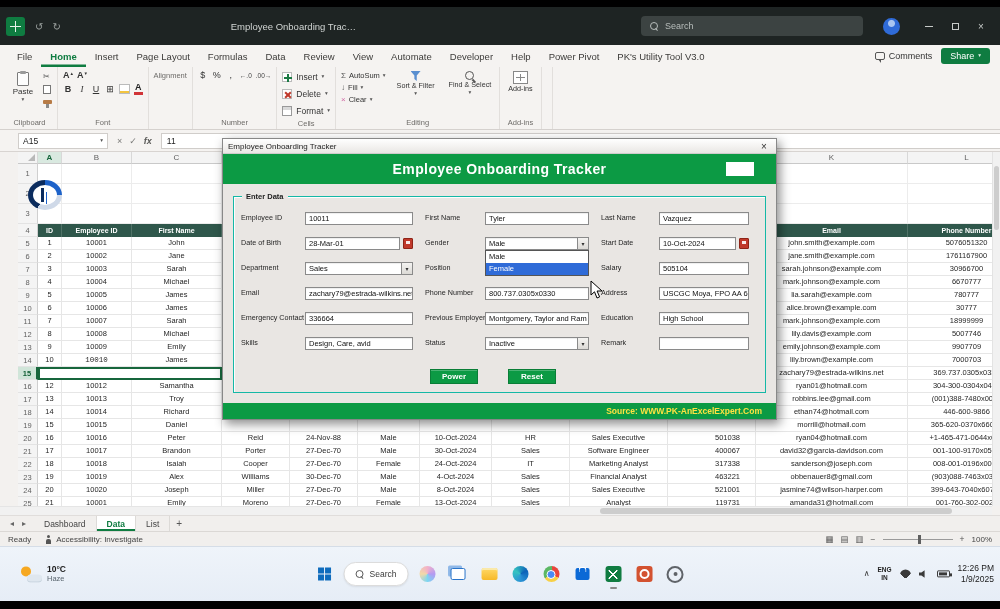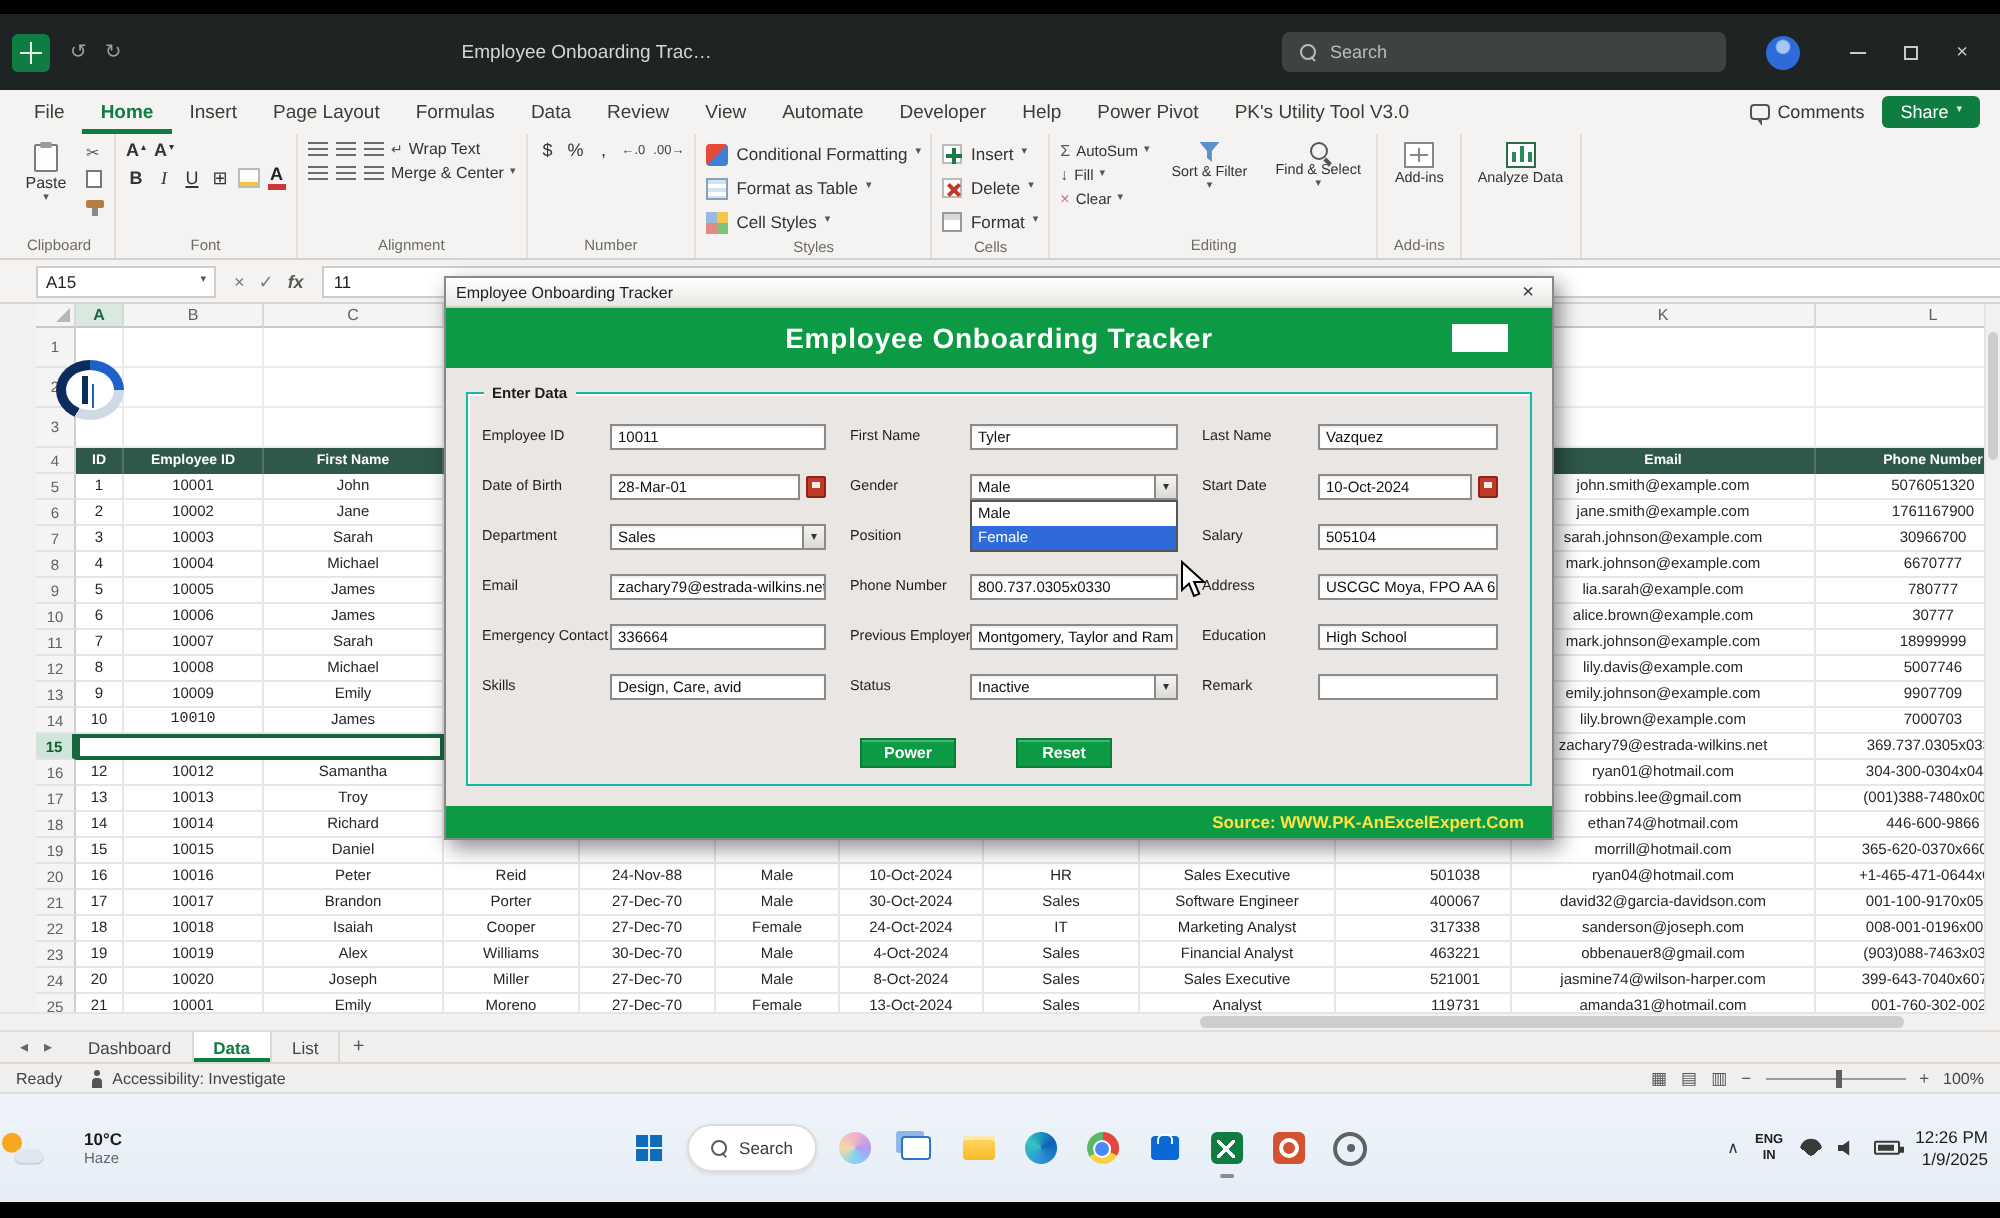--- a/index.html
+++ b/index.html
@@ -138,21 +138,21 @@
 .ic-person::before{content:"";position:absolute;left:2px;top:0;width:3px;height:3px;border-radius:50%;background:#555}
 .ic-person::after{content:"";position:absolute;left:1px;top:4px;width:5px;height:5px;border-radius:2px 2px 0 0;background:#555}
 .st-right{margin-left:auto;display:flex;align-items:center;gap:7px}
 .stv{font-size:8.5px;color:#555}
 .zoomtrack{width:70px;height:1px;background:#9a9a9a;position:relative}
 .zoomtrack .knob{position:absolute;left:50%;top:-4px;width:3px;height:9px;background:#5f5f5f}
 .zoompct{font-size:8px;color:#444}
 
 
 .taskbar{position:absolute;top:539px;left:0;right:0;height:55px;background:linear-gradient(#eff4fa,#e6edf6);border-top:1px solid #d5dde7}
-.weather{position:absolute;left:0;top:50%;transform:translateY(-50%);display:flex;align-items:center;gap:20px}
+.weather{position:absolute;left:20px;top:50%;transform:translateY(-50%);display:flex;align-items:center;gap:5px}
 .wicon{width:22px;height:18px;position:relative;flex:none}
 .wicon::before{content:"";position:absolute;left:1px;top:1px;width:10px;height:10px;border-radius:50%;background:#f6a821}
 .wicon::after{content:"";position:absolute;right:0;bottom:1px;width:15px;height:8px;border-radius:5px;background:#dfe7ef;box-shadow:inset 0 -1px 0 #c6d2dd}
 .wtxt{display:flex;flex-direction:column;line-height:1.2}
 .wtxt b{font-size:8.5px;color:#1c1c1c}
 .wtxt i{font-style:normal;font-size:7.5px;color:#5b6770}
 .tb-center{position:absolute;left:50%;top:50%;transform:translate(-50%,-50%);display:flex;align-items:center;gap:7px}
 .tb-apps{display:flex;align-items:center;gap:7px}
 .tbi{width:24px;height:24px;border-radius:4px;position:relative;display:flex;align-items:center;justify-content:center}
 .winlogo{width:6px;height:6px;background:#0f6cbd;box-shadow:7px 0 0 #0f6cbd,0 7px 0 #0f6cbd,7px 7px 0 #0f6cbd;transform:translate(-3.5px,-3.5px)}
@@ -311,77 +311,37 @@
           <span class="fmt u">U</span>
           <span class="fmt">⊞</span>
           <span class="ic-fill"></span>
           <span class="ic-fontcolor">A</span>
         </div>
       </div>
       <div class="rg-l">Font</div>
     </div>
 
     <div class="rg">
-      <div class="rg-c v">
-        <div class="frow">
-          <span class="albars"></span>
-          <span class="albars"></span>
-          <span class="albars"></span>
-          <span class="small-lbl">
-                <span class="ic-wrap">↵</span>
-                <span>Wrap Text</span>
-              </span>
-        </div>
-        <div class="frow">
-          <span class="albars"></span>
-          <span class="albars"></span>
-          <span class="albars"></span>
-          <span class="small-lbl">
-                <span>Merge &amp; Center</span>
-                <span class="tiny">▾</span>
-              </span>
-        </div>
-      </div>
       <div class="rg-l">Alignment</div>
     </div>
 
     <div class="rg">
       <div class="rg-c v">
 
         <div class="frow">
           <span class="fmt">$</span>
           <span class="fmt">%</span>
           <span class="fmt">,</span>
           <span class="fmt xs">←.0</span>
           <span class="fmt xs">.00→</span>
         </div>
       </div>
       <div class="rg-l">Number</div>
     </div>
 
-    <div class="rg">
-      <div class="rg-c v">
-        <div class="stylerow">
-              <span class="ic-cf"></span>
-              <span>Conditional Formatting</span>
-              <span class="tiny">▾</span>
-            </div>
-        <div class="stylerow">
-              <span class="ic-ft"></span>
-              <span>Format as Table</span>
-              <span class="tiny">▾</span>
-            </div>
-        <div class="stylerow">
-              <span class="ic-cs"></span>
-              <span>Cell Styles</span>
-              <span class="tiny">▾</span>
-            </div>
-      </div>
-      <div class="rg-l">Styles</div>
-    </div>
 
     <div class="rg">
       <div class="rg-c v">
         <div class="cellrow">
               <span class="ic-insert"></span>
               <span>Insert</span>
               <span class="tiny">▾</span>
             </div>
         <div class="cellrow">
               <span class="ic-delete"></span>
@@ -434,26 +394,20 @@
       <div class="rg-c">
             <div class="vbtn">
               <span class="ic-addins"></span>
               <span class="vlbl">Add-ins</span>
             </div>
           </div>
       <div class="rg-l">Add-ins</div>
     </div>
 
     <div class="rg">
-      <div class="rg-c">
-            <div class="vbtn">
-              <span class="ic-analyze"></span>
-              <span class="vlbl">Analyze Data</span>
-            </div>
-          </div>
       <div class="rg-l"></div>
     </div>
   </div>
 
   <div class="fbar">
     <div class="namebox">
           <span>A15</span>
           <span class="tiny">▾</span>
         </div>
     <div class="fbtns">

